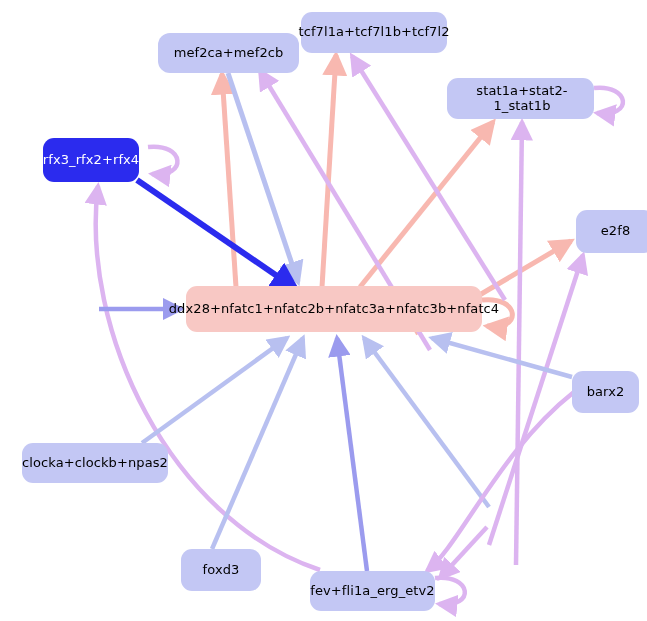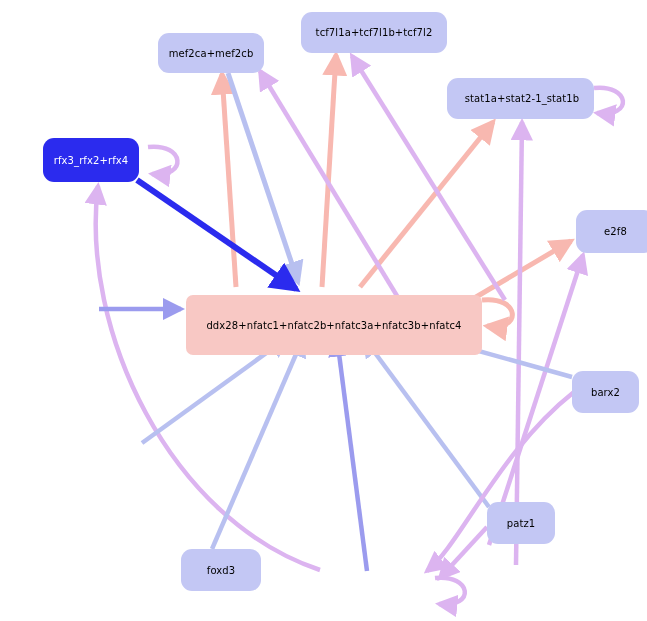--- a/index.html
+++ b/index.html
@@ -2,21 +2,21 @@
 <html><head>
 <meta charset="utf-8">
 <style>
   html,body{margin:0;padding:0;background:#ffffff;}
   body{width:647px;height:621px;overflow:hidden;
        font-family:"DejaVu Sans","Liberation Sans",sans-serif;}
   #graph{position:relative;width:647px;height:621px;}
   svg#edges{position:absolute;left:0;top:0;width:647px;height:621px;}
   .node{position:absolute;box-sizing:border-box;display:flex;align-items:center;
         justify-content:center;border-radius:11px;text-align:center;
-        font-size:10px;color:#000000;line-height:1.1;padding:0 9px;
+        font-size:13px;color:#000000;line-height:1.1;padding:0 9px;
         letter-spacing:0.1px;}
   .node.light{background:#c3c7f4;}
   .node.mid{background:#9b9bee;}
   .node.hi{background:#2b2bee;color:#ffffff;}
   .node.target{background:#f8c8c4;}
 </style>
 </head>
 <body>
 
 <div id="graph">
@@ -66,52 +66,55 @@
       <path d="M367,571 L337,338" stroke="#9b9bee" stroke-width="4.5" marker-end="url(#ah-blue2)"></path>
       <path d="M489,507 L364,338" stroke="#b8c0f0" stroke-width="4.5" marker-end="url(#ah-blue)"></path>
       <path d="M572,377 L432,338" stroke="#b8c0f0" stroke-width="4.5" marker-end="url(#ah-blue)"></path>
 
       <path d="M487,527 L440,578" stroke="#dcb4f0" stroke-width="4.5" marker-end="url(#ah-purple)"></path>
       <path d="M574,392 C500,450 460,545 427,571" stroke="#dcb4f0" stroke-width="4.5" marker-end="url(#ah-purple)"></path>
       <path d="M435,578 C472,574 476,608 439,604" stroke="#dcb4f0" stroke-width="4.5" marker-end="url(#ah-purple)"></path>
     </g>
   </svg>
 
-  <div class="node light" style="left:158px;top:33px;width:106px;height:40px;">
+  <div class="node light" style="left:158px;top:33px;width:141px;height:40px;border-radius:12px;">
     <span>mef2ca+mef2cb</span>
   </div>
 
   <div class="node light" style="left:301px;top:12px;width:146px;height:41px;">
     <span>tcf7l1a+tcf7l1b+tcf7l2</span>
   </div>
 
   <div class="node light" style="left:447px;top:78px;width:147px;height:41px;padding-left:12px;">
     <span>stat1a+stat2-1_stat1b</span>
   </div>
 
   <div class="node hi" style="left:43px;top:138px;width:96px;height:44px;">
     <span>rfx3_rfx2+rfx4</span>
   </div>
 
   <div class="node light" style="left:576px;top:210px;width:79px;height:43px;text-align:right;">
     <span>e2f8</span>
   </div>
 
-  <div class="node target" style="left:186px;top:295px;width:296px;height:60px;border-radius:7px;">
+  <div class="node target" style="left:186px;top:286px;width:296px;height:46px;">
     <span>ddx28+nfatc1+nfatc2b+nfatc3a+nfatc3b+nfatc4</span>
   </div>
 
 
   <div class="node light" style="left:572px;top:371px;width:67px;height:42px;">
     <span>barx2</span>
   </div>
 
+  <div class="node light" style="left:22px;top:443px;width:146px;height:40px;">
+    <span>clocka+clockb+npas2</span>
+  </div>
 
-  <div class="node light" style="left:487px;top:502px;width:68px;height:42px;">
-    <span>patz1</span>
-  </div>
 
   <div class="node light" style="left:181px;top:549px;width:80px;height:42px;">
     <span>foxd3</span>
   </div>
 
+  <div class="node light" style="left:310px;top:571px;width:125px;height:40px;">
+    <span>fev+fli1a_erg_etv2</span>
+  </div>
 
 </div>
 
 </body></html>

